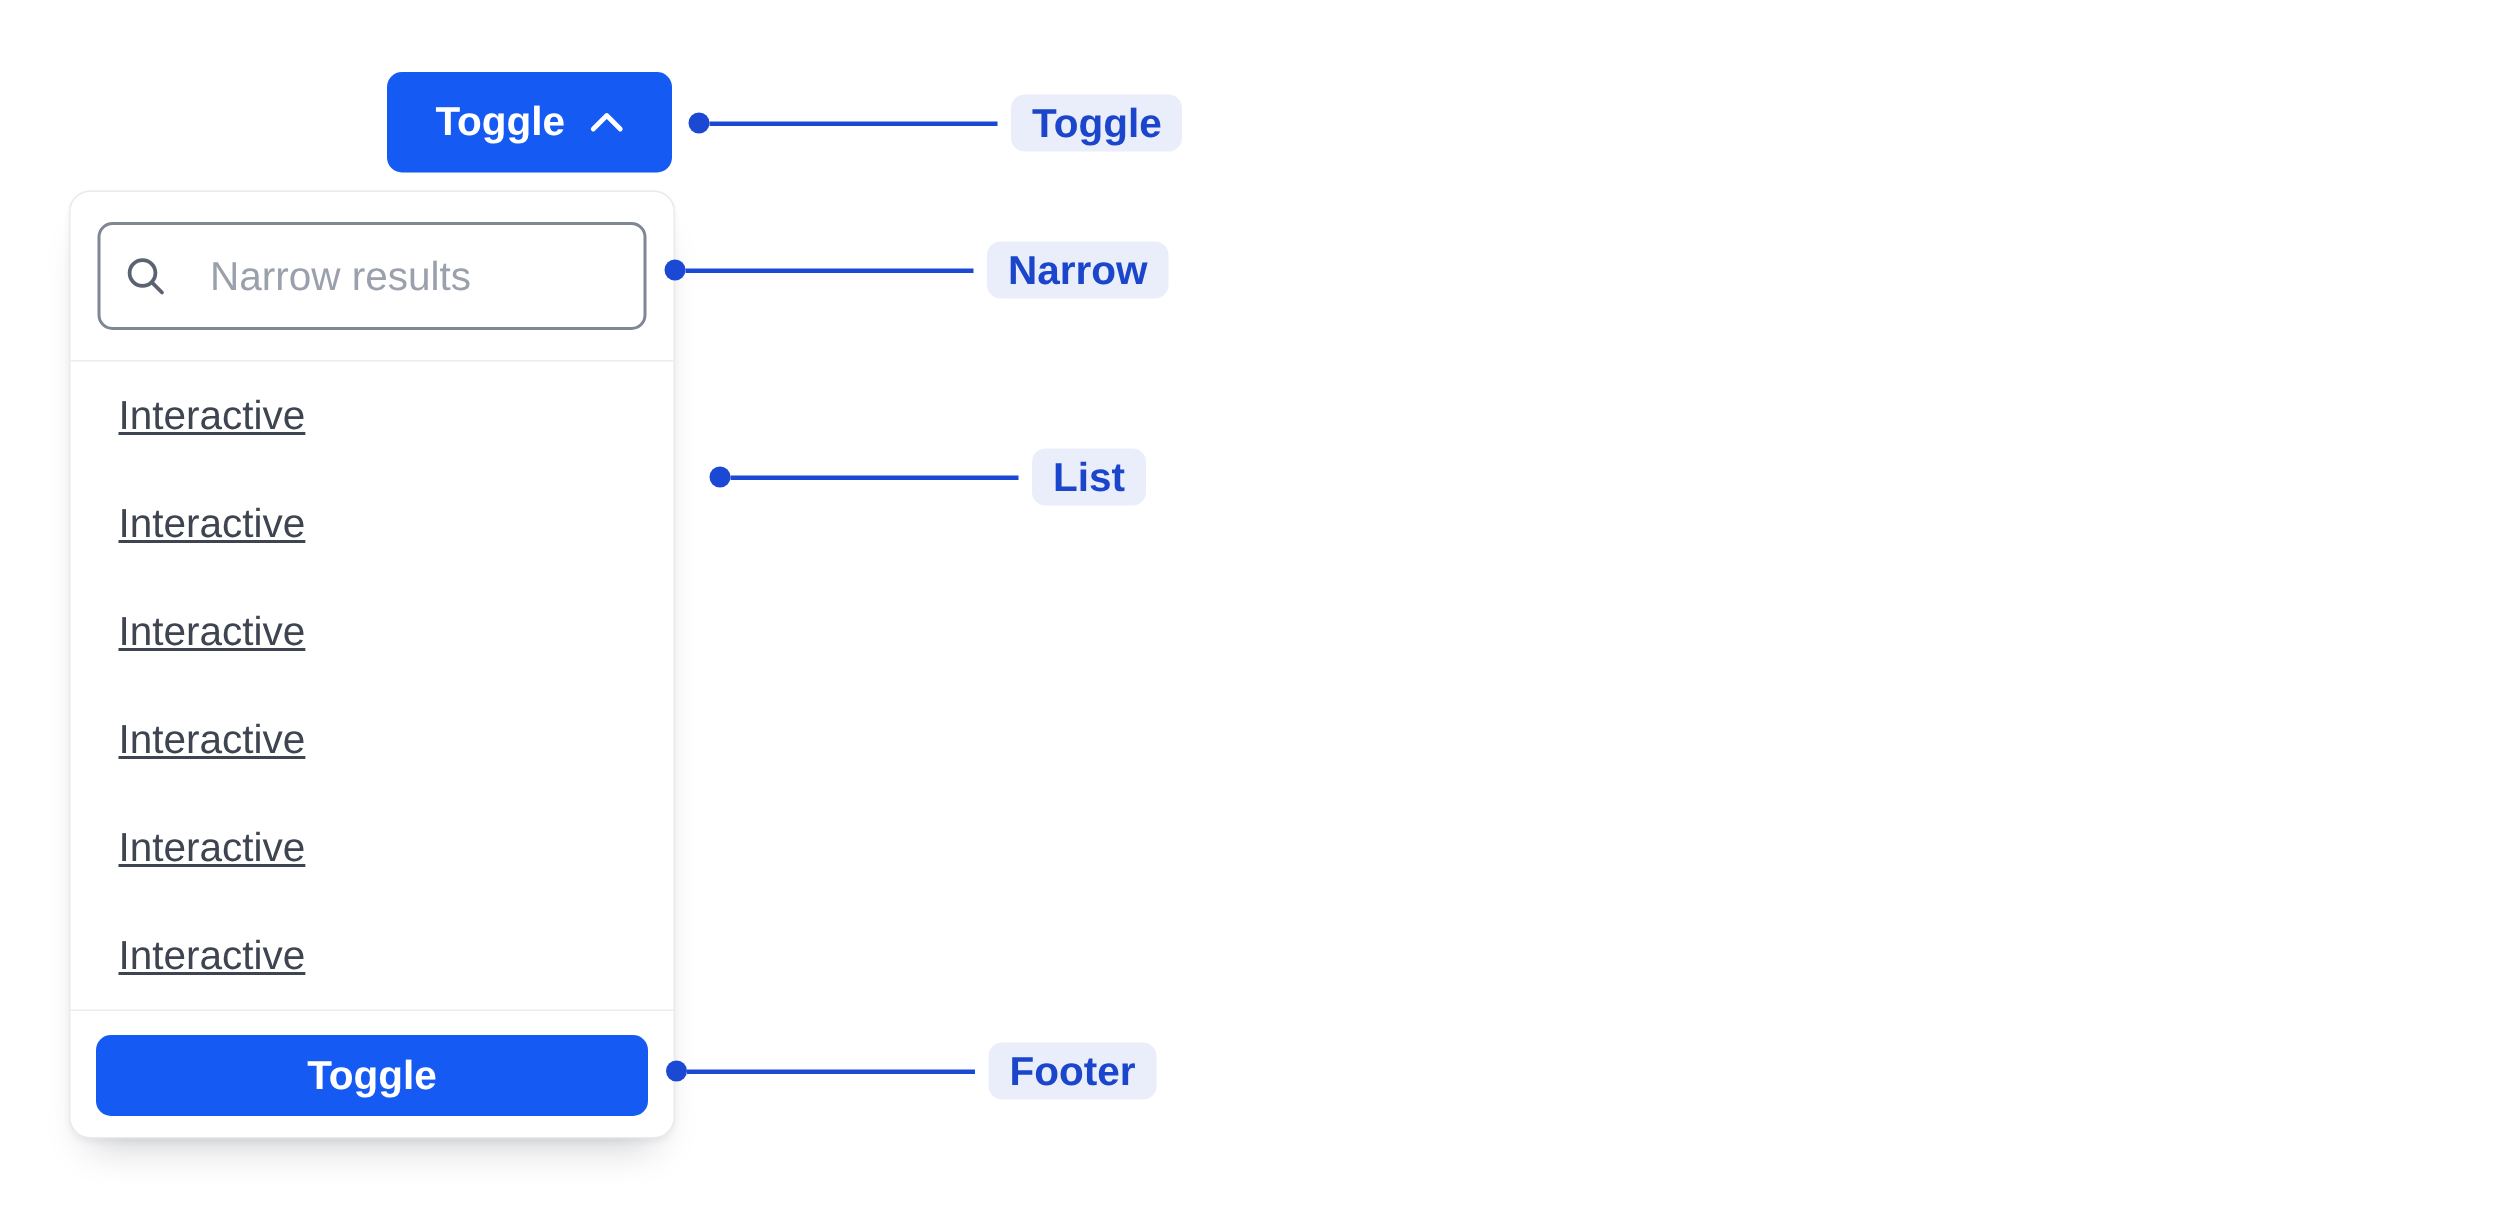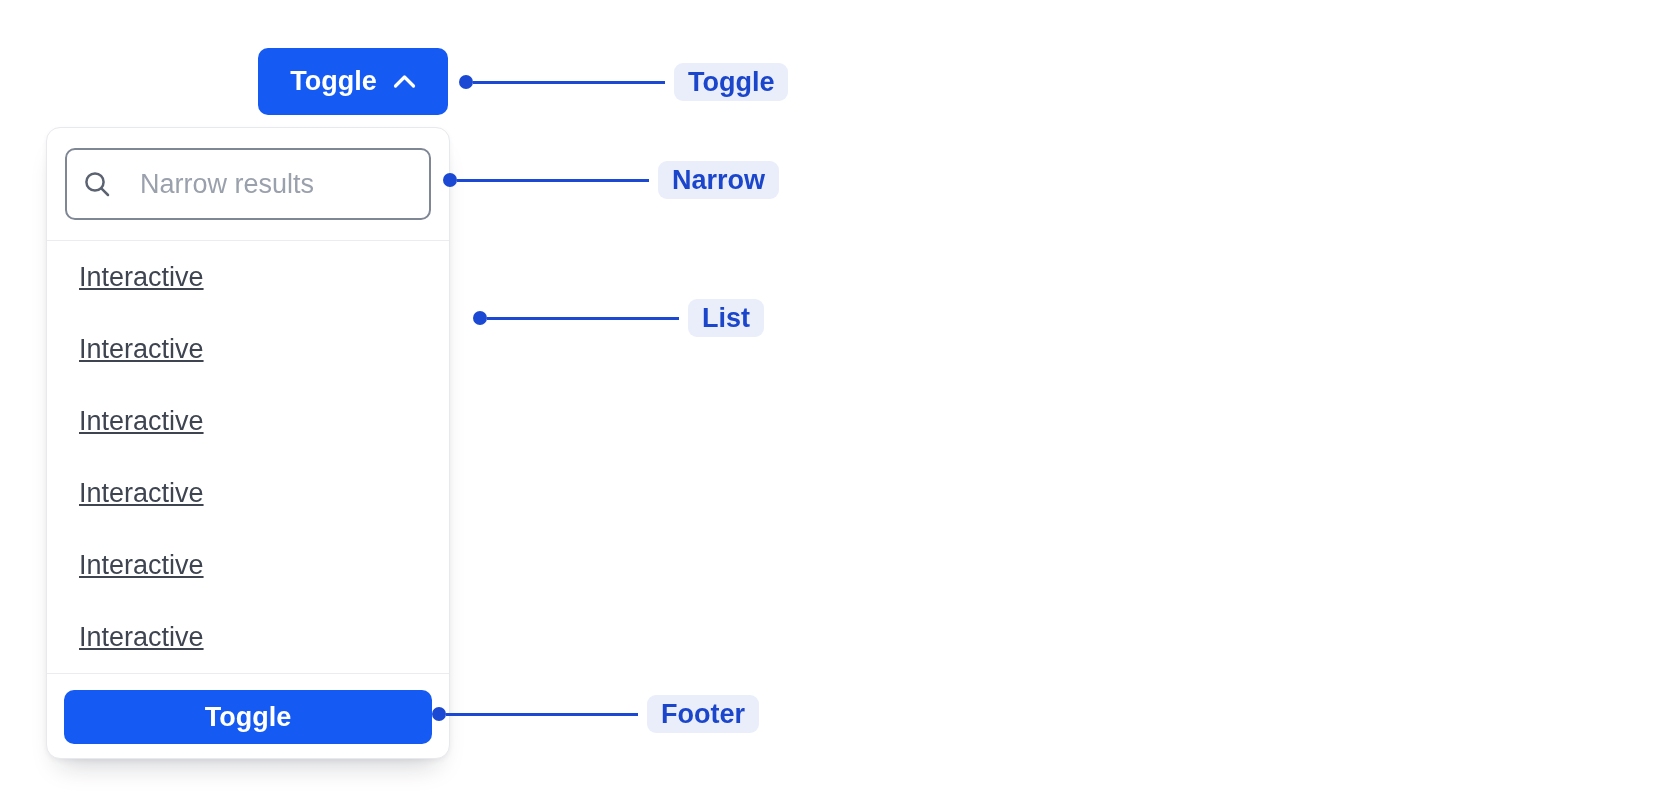--- a/index.html
+++ b/index.html
@@ -153,20 +153,20 @@
       <span class="line"></span>
       <span class="pill">Narrow</span>
     </div>
 
     <div class="annotation" style="left: 473px; top: 318px;">
       <span class="dot"></span>
       <span class="line"></span>
       <span class="pill">List</span>
     </div>
 
-    <div class="annotation" style="left: 432px; top: 714px;">
+    <div class="annotation" style="left: 444px; top: 714px;">
       <span class="dot"></span>
       <span class="line"></span>
       <span class="pill">Footer</span>
     </div>
   </div>
 
 </div>
 
 </body></html>

